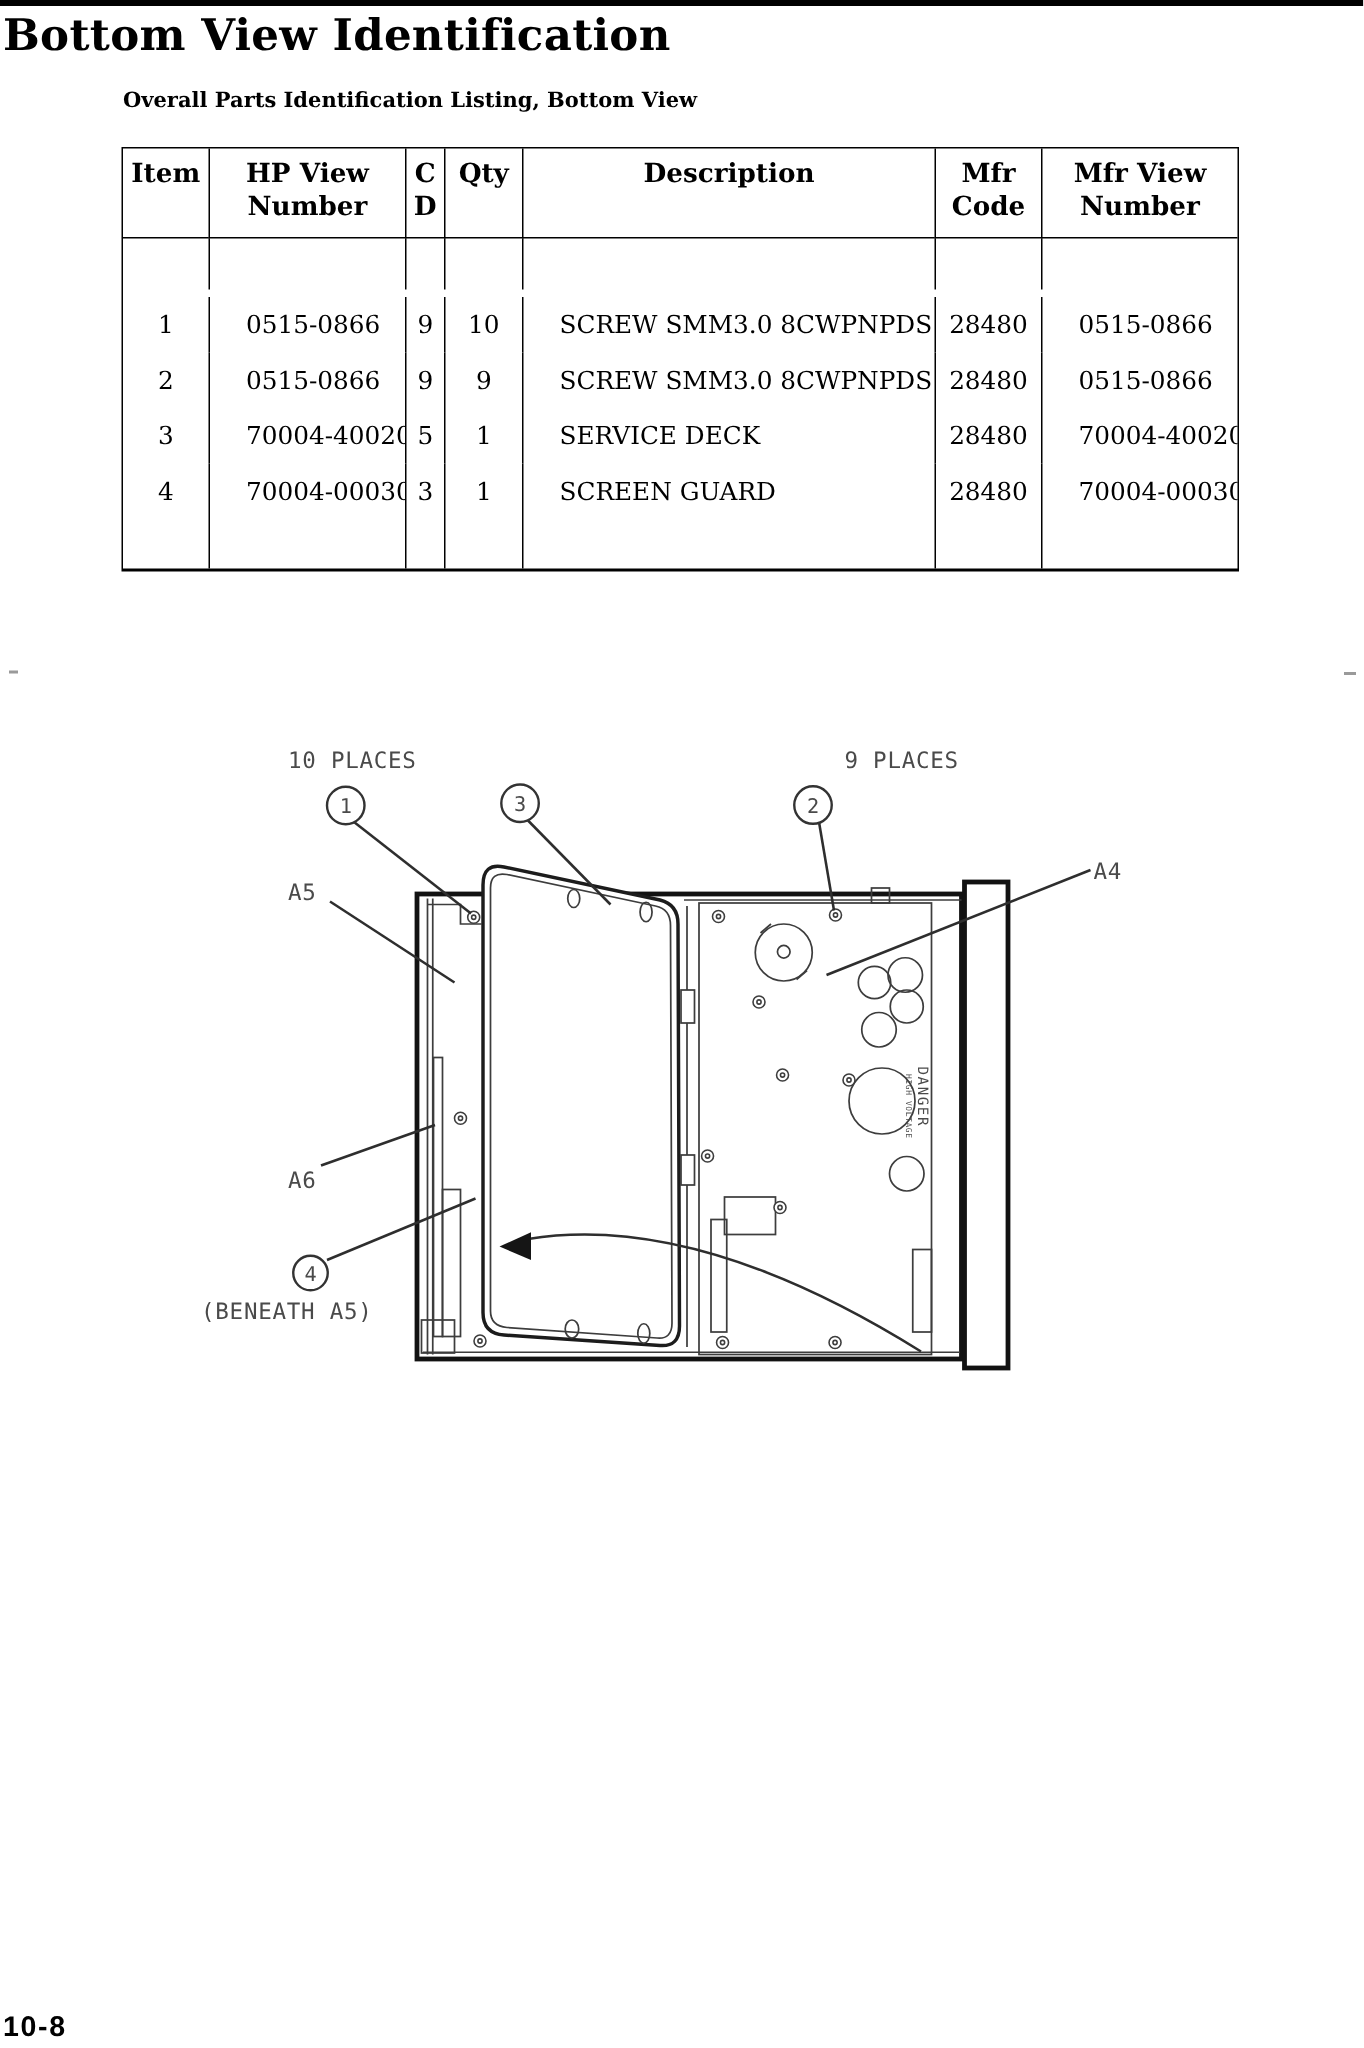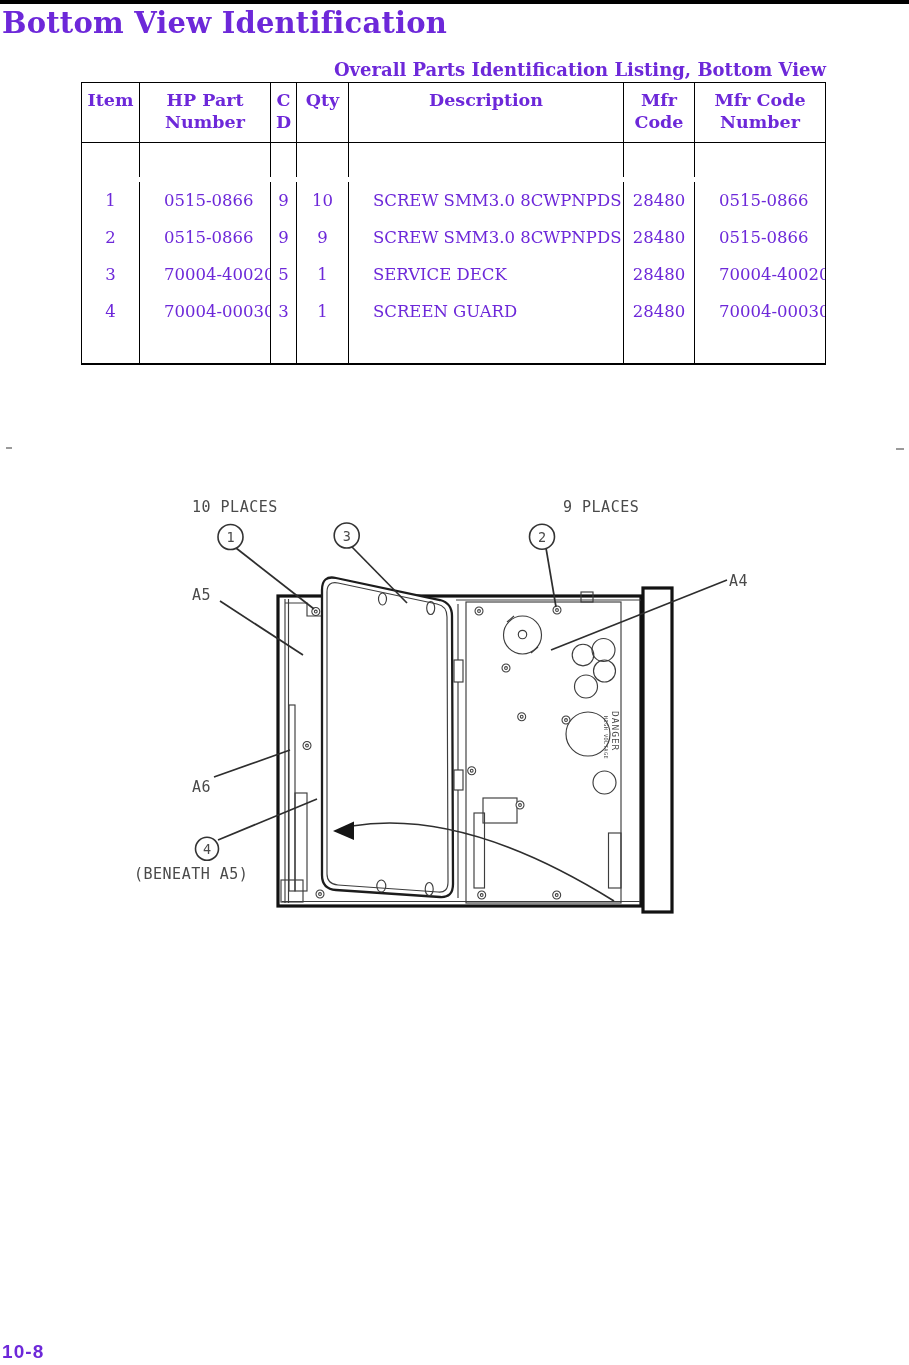--- a/index.html
+++ b/index.html
@@ -1,25 +1,25 @@
 <!DOCTYPE html>
 <html><head>
 <meta charset="utf-8">
 <style>
   html,body{margin:0;padding:0;background:#fff}
   #page{position:relative;width:909px;height:1365px;background:#fff;overflow:hidden;
-        font-family:"DejaVu Serif",serif;color:#6d28d9}
+        font-family:"DejaVu Serif",serif;color:#000000}
   .topbar{position:absolute;left:0;top:0;width:909px;height:4px;background:#000}
   .title{position:absolute;left:2px;top:6px;margin:0;font-size:29px;font-weight:700;letter-spacing:.2px;white-space:nowrap}
-  .caption{position:absolute;text-align:right;font-weight:700;font-size:18px;white-space:nowrap}
+  .caption{position:absolute;text-align:left;font-weight:700;font-size:14px;white-space:nowrap}
   .cap1{left:82px;top:59px;width:744px}
   .cap2{left:150px;top:964px;width:520px}
 
   
-  .ptable{position:absolute;left:81px;top:82px;background:#fff;border:1.7px solid #000;border-bottom-width:2.3px;
+  .ptable{position:absolute;left:81px;top:98px;background:#fff;border:1.7px solid #000;border-bottom-width:2.3px;
           display:grid;grid-template-columns:57px 131px 26px 52px 275px 71px 131px;
           grid-template-rows:60px 34px 5px 37px 37px 37px 37px 33px}
   .ptable>div{box-sizing:border-box;overflow:hidden}
   .bl{border-left:1.4px solid #000}
   .hc{border-bottom:1.4px solid #000;display:flex;flex-direction:column;align-items:center;
       padding-top:6px;font-weight:700;font-size:17.5px;line-height:1.28;text-align:center}
   .dc{display:flex;align-items:center;font-size:16.5px;white-space:nowrap}
   .a-c{justify-content:center}
   .a-l{padding-left:24px}
 
@@ -52,41 +52,41 @@
 
   <div class="caption cap1">Overall Parts Identification Listing, Bottom View</div>
 
   <div class="ptable">
 
     <div class="hc">
         <span>Item</span>
         <span></span>
       </div>
     <div class="hc bl">
-        <span>HP Part</span>
+        <span>HP View</span>
         <span>Number</span>
       </div>
     <div class="hc bl">
         <span>C</span>
         <span>D</span>
       </div>
     <div class="hc bl">
         <span>Qty</span>
         <span></span>
       </div>
     <div class="hc bl">
         <span>Description</span>
         <span></span>
       </div>
     <div class="hc bl">
         <span>Mfr</span>
         <span>Code</span>
       </div>
     <div class="hc bl">
-        <span>Mfr Code</span>
+        <span>Mfr View</span>
         <span>Number</span>
       </div>
 
     <div></div>
       <div class="bl"></div>
       <div class="bl"></div>
       <div class="bl"></div>
       <div class="bl"></div>
       <div class="bl"></div>
       <div class="bl"></div>

